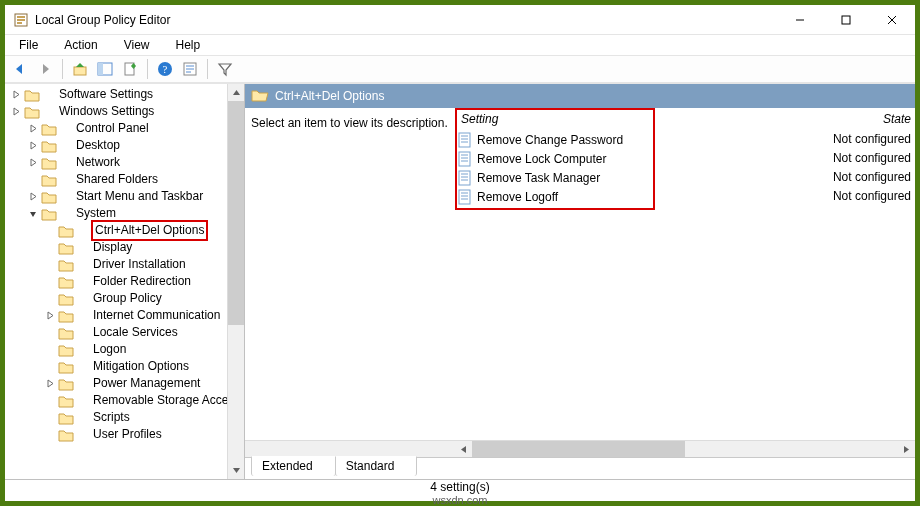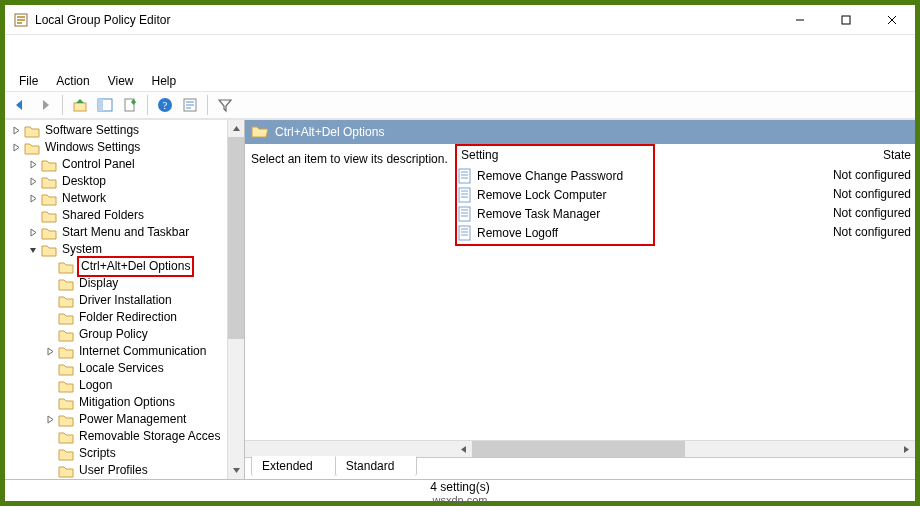--- a/index.html
+++ b/index.html
@@ -6,52 +6,52 @@
   html,body { margin:0; padding:0; font-family: "Segoe UI", Tahoma, sans-serif; font-size:12px; color:#000; }
   .window { width:920px; height:506px; border:5px solid #4d7c0f; background:#fff; position:relative; display:flex; flex-direction:column; }
   
   .titlebar { height:30px; display:flex; align-items:center; border-bottom:1px solid #e5e5e5; }
   .titlebar .app-icon { width:16px; height:16px; margin:0 6px 0 8px; }
   .titlebar .title { flex:1; font-size:12px; }
   .titlebar .win-buttons { display:flex; height:100%; }
   .titlebar .win-btn { width:46px; display:flex; align-items:center; justify-content:center; }
   .titlebar .win-btn svg { width:10px; height:10px; }
   
-  .menubar { height:20px; display:flex; align-items:center; padding:0 6px; gap:2px;margin-top:36px; }
+  .menubar { height:20px; display:flex; align-items:center; padding:0 6px; gap:10px; }
   .menubar .menu-item { padding:1px 8px; font-size:12px; }
   
   .toolbar { height:28px; border-top:1px solid #e5e5e5; border-bottom:1px solid #e5e5e5; display:flex; align-items:center; padding:0 4px; gap:3px; background:#fdfdfd; }
   .toolbar .tb-btn { width:22px; height:22px; display:flex; align-items:center; justify-content:center; border:1px solid transparent; }
   .toolbar .sep { width:1px; height:20px; background:#d0d0d0; margin:0 3px; }
   
   .body { flex:1; display:flex; min-height:0; border-top:1px solid #e5e5e5; }
   .tree-panel { width:240px; border-right:1px solid #c0c0c0; position:relative; display:flex; }
   .tree-scroll { flex:1; overflow:hidden; padding:2px 0 2px 2px; }
   .tree { font-size:12px; line-height:17px; white-space:nowrap; }
   .tree ul { list-style:none; margin:0; padding:0 0 0 17px; }
   .tree > ul { padding-left:2px; }
   .tree li { position:relative; }
   .tree .row { display:flex; align-items:center; height:17px; }
   .tree .expander { width:14px; height:14px; display:flex; align-items:center; justify-content:center; margin-right:1px; flex-shrink:0;}
   .tree .folder { width:16px; height:14px; margin-right:3px; flex-shrink:0;}
-  .tree .label { padding:0 2px; }
+  .tree .label { padding:0 2px;margin-left:14px; }
   .tree .selected { border:2px solid #d80000; padding:0 2px; }
   .vscroll { width:17px; background:#f0f0f0; border-left:1px solid #dcdcdc; display:flex; flex-direction:column; }
   .vscroll .arrow { height:17px; display:flex; align-items:center; justify-content:center; }
   .vscroll .track { flex:1; position:relative; }
   .vscroll .thumb { position:absolute; left:0; right:0; top:0; height:62%; background:#cdcdcd; }
   
   .right-panel { flex:1; display:flex; flex-direction:column; min-width:0; }
   .folder-header { height:24px; background:#7d9ec0; color:#fff; display:flex; align-items:center; padding:0 6px; gap:6px; font-size:12px; }
   .content-area { flex:1; display:flex; position:relative; min-height:0; }
   .description-col { width:210px; padding:8px 6px 8px 6px; font-size:12px; }
   .list-col { flex:1; position:relative; display:flex; min-width:0;}
   .list-inner { flex:1; min-width:0; }
   .list-header { display:flex; height:22px; align-items:center; }
-  .list-header .hcell { padding-left:6px; font-size:12px; display:flex; align-items:center; height:100%; }
+  .list-header .hcell { padding-left:6px; font-size:12px; display:flex; align-items:center; height:100%;font-style:italic; }
   .list-header .hcell.state { justify-content:flex-end; padding-right:4px;}
   .list-rows { padding-top:2px; }
   .list-row { display:flex; height:19px; align-items:flex-start; }
   .list-row .cell { font-size:12px; display:flex; align-items:center; padding-left:2px;}
   .list-row .cell.state { justify-content:flex-end; padding-right:4px;}
   .list-row .item-icon { width:16px; height:16px; margin-right:4px; flex-shrink:0;}
   .setting-box { position:absolute; border:2px solid #d80000; pointer-events:none; }
   .hscroll { height:17px; background:#f0f0f0; border-top:1px solid #dcdcdc; display:flex; align-items:center; }
   .hscroll .arrow { width:17px; height:17px; display:flex; align-items:center; justify-content:center;}
   .hscroll .track { flex:1; height:100%; position:relative;}

